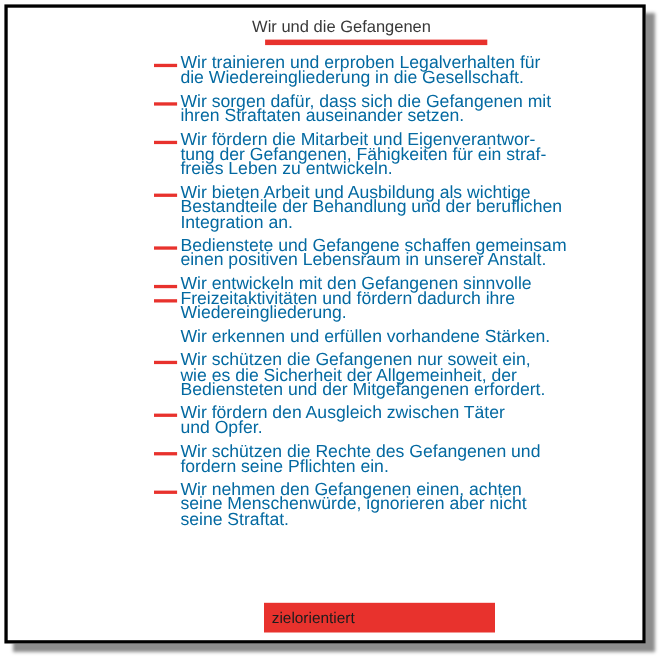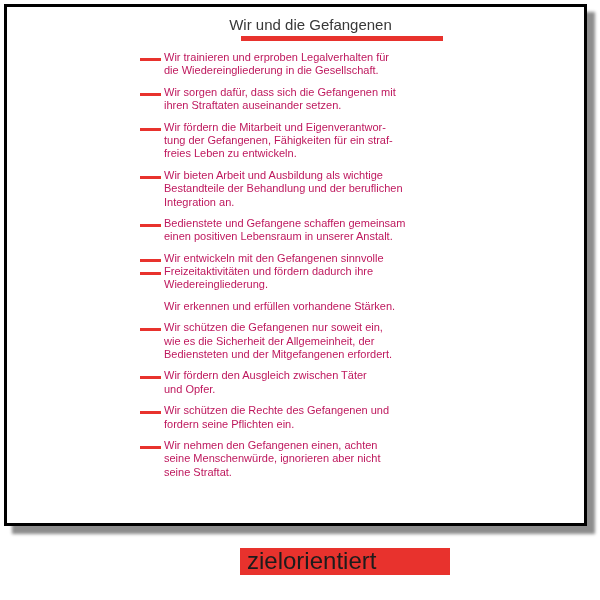--- a/index.html
+++ b/index.html
@@ -7,21 +7,21 @@
     position: relative;
     width: 600px;
     height: 600px;
     background: #ffffff;
     overflow: hidden;
     font-family: "Liberation Sans", sans-serif;
   }
   .frame {
     position: absolute;
     left: 4px; top: 4px;
-    width: 583px; height: 522px;
+    width: 583px; height: 581px;
     box-sizing: border-box;
     border: 3px solid #000000;
     background: #ffffff;
     box-shadow: 8px 8px 3px #8d8d8d;
     padding-left: 40px;
   }
   .title {
     position: absolute;
     top: 9px; left: 30px; right: 0;
     text-align: center;
@@ -36,40 +36,40 @@
   }
   .list {
     position: absolute;
     left: 133px; top: 44px;
     width: 330px;
   }
   .item {
     position: relative;
     padding-left: 24px;
     margin-bottom: 8px;
-    font-size: 11px;
+    font-size: 16px;
     line-height: 13.4px;
-    color: #be185d;
+    color: #0369a1;
   }
   .line { height: 13.4px; white-space: nowrap; }
   .dash {
     position: absolute;
     left: 0;
     width: 21px; height: 3px;
     background: var(--accent, #e8322d);
   }
   .banner {
     position: absolute;
     left: 233px; top: 541px;
     width: 210px; height: 27px;
     box-sizing: border-box;
     padding-left: 7px;
     background: var(--accent, #e8322d);
     color: #1c1c1c;
-    font-size: 24px;
+    font-size: 14px;
     line-height: 26px;
   }
 </style>
 </head>
 <body>
 
 <div class="page">
   <div class="frame">
     <div class="title">Wir und die Gefangenen</div>
     <div class="title-underline"></div>

